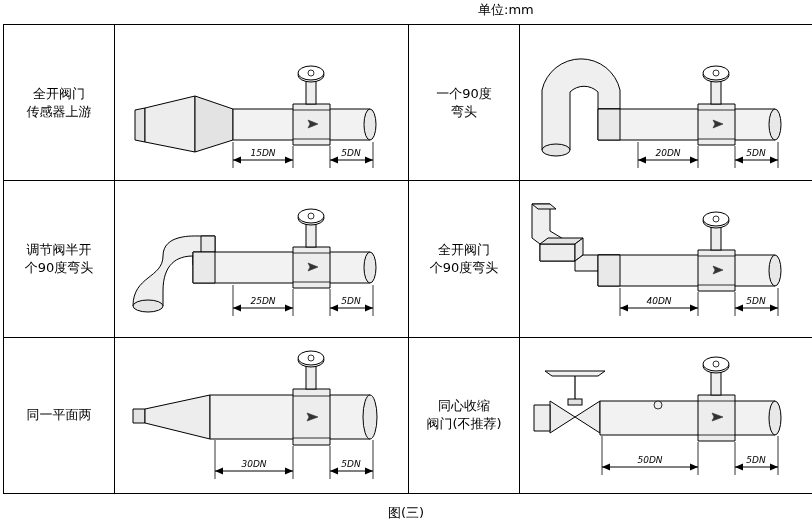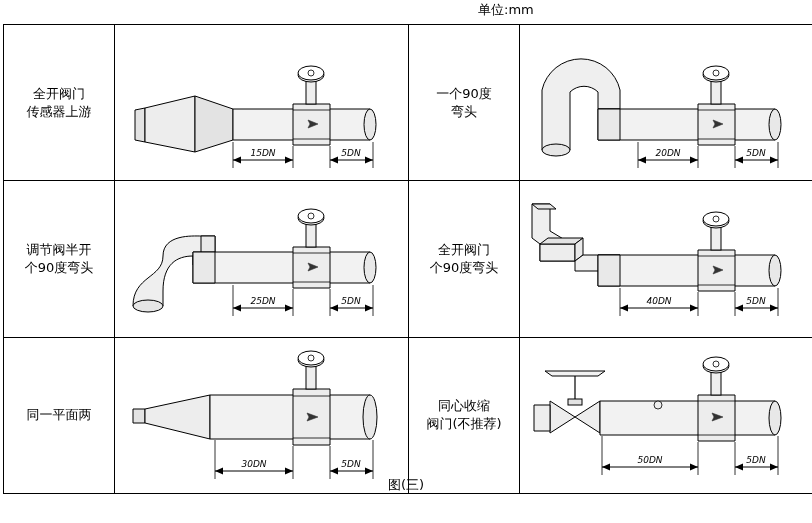--- a/index.html
+++ b/index.html
@@ -37,21 +37,21 @@
   }
   td.hdr{height:34px;font-size:13px;}
   td.lbl{width:110px;}
   td.fig{width:293px;position:relative;padding:0;}
   tr.body-row{height:145px;}
 
   .figwrap{position:relative;width:100%;height:145px;font-style:italic;}
   .figwrap svg{display:block;position:absolute;left:0;top:0;}
 
   .caption{
-    position:absolute;left:0;top:476px;width:812px;text-align:center;
+    position:absolute;left:0;top:504px;width:812px;text-align:center;
     font-size:13px;
   }
 </style>
 </head>
 <body>
 
 <div class="page">
 
   <div class="unit-note">单位:mm</div>
 

